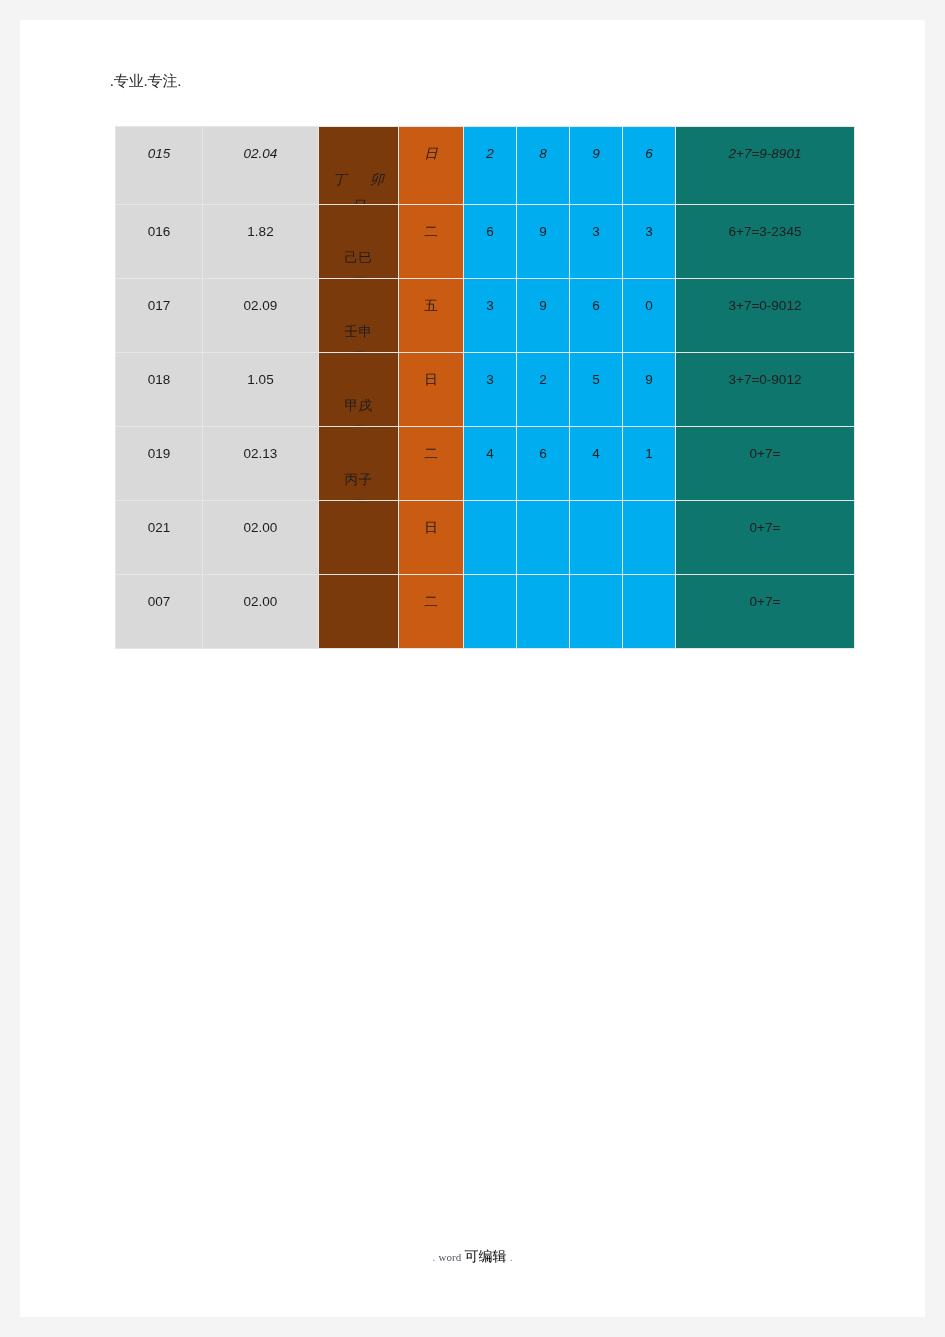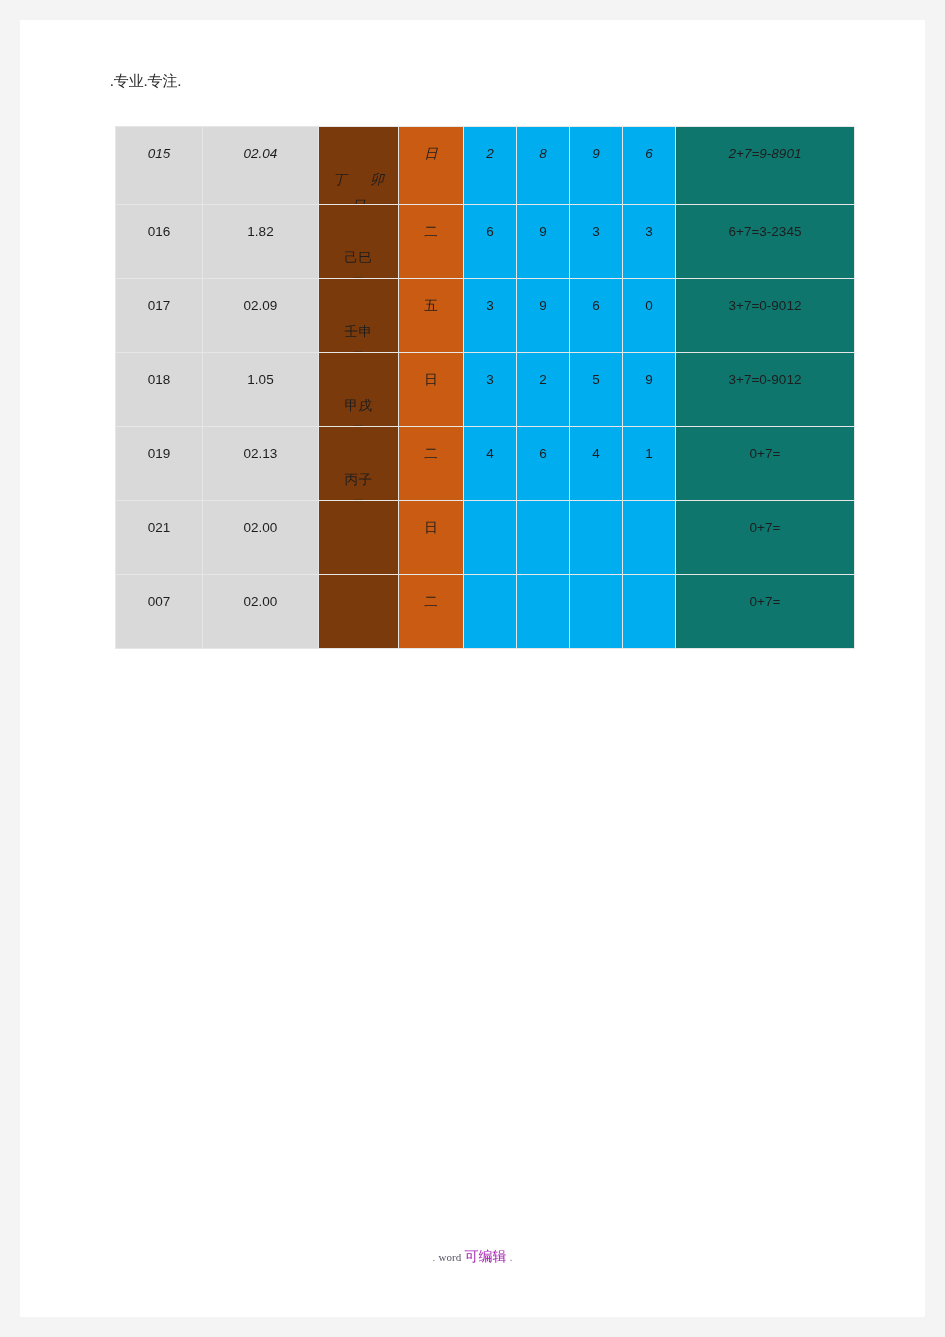--- a/index.html
+++ b/index.html
@@ -80,21 +80,21 @@
     left: 0;
     right: 0;
     top: 1228px;
     text-align: center;
     font-size: 13px;
     color: #3a3a5a;
     font-family: "Liberation Serif", "DejaVu Serif", serif;
     white-space: nowrap;
   }
   #footer-note .fn-word { font-size: 11px; color: #555566; }
-  #footer-note .fn-cn { font-size: 14px; color: #a21caf; }
+  #footer-note .fn-cn { font-size: 14px; color: #000000; }
   #footer-note .fn-dot { font-size: 11px; color: #888899; }
 </style>
 </head>
 <body>
 
 <div id="page">
 
   <div id="header-note">.专业.专注.</div>
 
   <table id="data-table">

